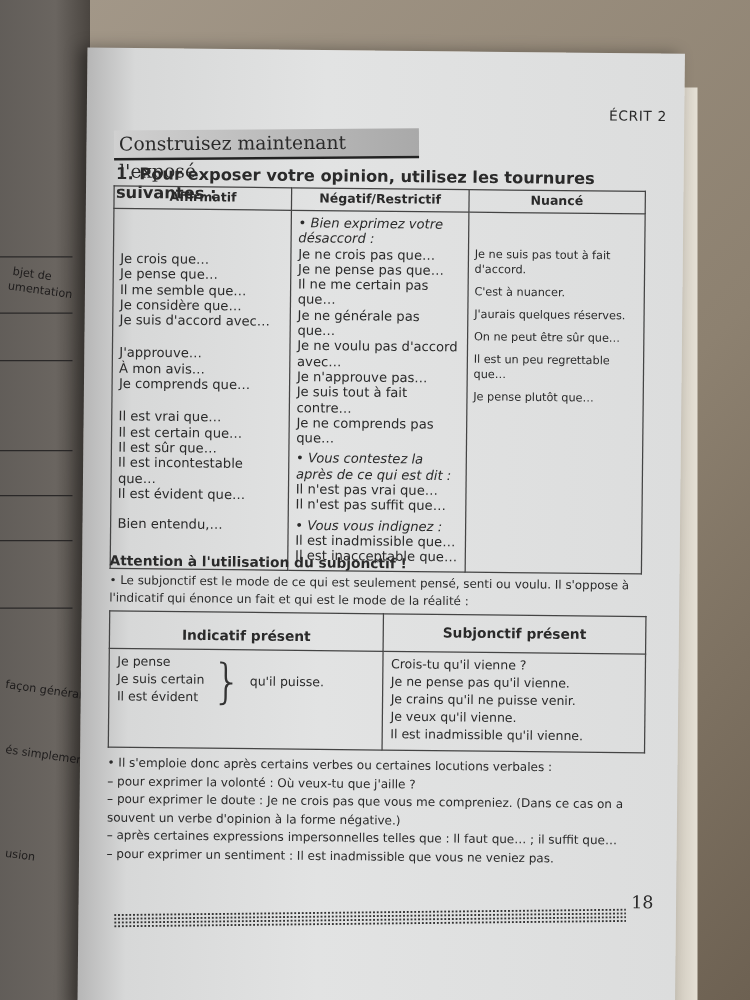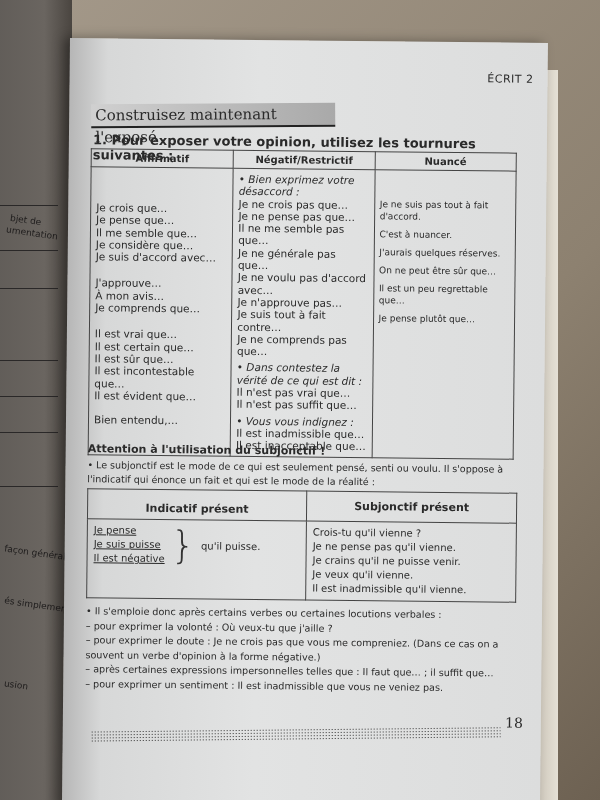--- a/index.html
+++ b/index.html
@@ -7,21 +7,21 @@
     background:#8a7a68;font-family:"DejaVu Sans",sans-serif;color:#2a2a2a;}
   .table-surface{position:absolute;inset:0;background:linear-gradient(135deg,#a4998a 0%,#8d8170 60%,#6d6152 100%);}
   .left-page{position:absolute;left:-20px;top:0;width:92px;height:800px;
     background:linear-gradient(90deg,#5e5a56 0%,#6a6560 70%,#4a4540 100%);transform:skewY(0deg);}
   .left-page .lp-line{position:absolute;left:0;width:78px;height:1px;background:#2a2828;}
   .left-page .lp-text{position:absolute;font-size:9px;color:#1e1c1c;white-space:nowrap;transform:rotate(8deg);}
   .page{position:absolute;left:70px;top:38px;width:478px;height:770px;
     background:linear-gradient(90deg,#b6b6b6 0%,#d7d8d8 8%,#e2e3e3 40%,#dcdddd 100%);
     transform:rotate(0.6deg);transform-origin:top left;box-shadow:-6px 0 12px rgba(0,0,0,.35);}
   .page-edge{position:absolute;left:540px;top:70px;width:18px;height:730px;background:linear-gradient(90deg,#cfc9bd,#e5e0d5);}
-  .header-right{position:absolute;right:14px;top:30px;font-size:11px;letter-spacing:.5px;}
+  .header-right{position:absolute;right:14px;top:44px;font-size:11px;letter-spacing:.5px;}
   .section-title{position:absolute;left:22px;top:64px;width:240px;height:22px;
     background:linear-gradient(90deg,#d0d0d0,#a9a9a9);border-bottom:2px solid #222;
     font-family:"DejaVu Serif",serif;font-size:15px;line-height:22px;padding-left:4px;transform:rotate(-1deg);}
   .q-title{position:absolute;left:24px;top:94px;font-weight:bold;font-size:13px;}
   table{border-collapse:collapse;}
   .opinion-table{position:absolute;left:22px;top:110px;width:426px;font-size:10.5px;}
   .opinion-table th{border:1px solid #444;font-size:10px;padding:3px 2px;font-weight:bold;}
   .opinion-table td{border-left:1px solid #444;border-right:1px solid #444;vertical-align:top;padding:4px 5px;}
   .opinion-table tr.body td{border-bottom:1px solid #444;}
   .col-a{width:140px;} .col-b{width:138px;} .col-c{width:140px;}
@@ -29,21 +29,21 @@
   .gap{display:block;height:10px;}
   .ital{font-style:italic;}
   .nuance .line{font-size:9px;line-height:12px;}
   .nuance .gap{height:6px;}
   .attention{position:absolute;left:22px;top:404px;font-weight:bold;font-size:11px;}
   .para{position:absolute;left:22px;font-size:9.5px;line-height:14px;width:430px;}
   .mood-table{position:absolute;left:22px;top:450px;width:430px;font-size:10px;}
   .mood-table th{border:1px solid #444;padding:4px;font-size:11px;}
   .mood-table td{border:1px solid #444;vertical-align:top;padding:4px 6px;}
   .brace-wrap{display:flex;align-items:center;}
-  .brace-list .line{line-height:14px;text-decoration:underline;}
+  .brace-list .line{line-height:14px;}
   .brace{font-size:38px;line-height:38px;margin:0 6px;font-weight:100;color:#333;}
   .usage{position:absolute;left:22px;top:566px;font-size:9.6px;line-height:14.5px;width:440px;}
   .footer-bar{position:absolute;left:28px;top:688px;width:410px;height:12px;
     background-image:radial-gradient(#333 0.8px,transparent 1px);background-size:3px 3px;transform:rotate(-1.2deg);}
   .page-number{position:absolute;right:18px;top:672px;font-family:"DejaVu Serif",serif;font-size:14px;}
 </style>
 </head>
 <body>
 
 <div class="table-surface"></div>
@@ -95,28 +95,28 @@
         <span class="line">Il est sûr que…</span>
         <span class="line">Il est incontestable que…</span>
         <span class="line">Il est évident que…</span>
         <span class="gap" style="height:12px"></span>
         <span class="line">Bien entendu,…</span>
       </td>
       <td>
         <span class="line ital">• Bien exprimez votre désaccord :</span>
         <span class="line">Je ne crois pas que…</span>
         <span class="line">Je ne pense pas que…</span>
-        <span class="line">Il ne me semble pas que…</span>
+        <span class="line">Il ne me certain pas que…</span>
         <span class="line">Je ne générale pas que…</span>
         <span class="line">Je ne voulu pas d'accord avec…</span>
         <span class="line">Je n'approuve pas…</span>
         <span class="line">Je suis tout à fait contre…</span>
         <span class="line">Je ne comprends pas que…</span>
         <span class="gap" style="height:4px"></span>
-        <span class="line ital">• Dans contestez la vérité de ce qui est dit :</span>
+        <span class="line ital">• Vous contestez la après de ce qui est dit :</span>
         <span class="line">Il n'est pas vrai que…</span>
         <span class="line">Il n'est pas suffit que…</span>
         <span class="gap" style="height:4px"></span>
         <span class="line ital">• Vous vous indignez :</span>
         <span class="line">Il est inadmissible que…</span>
         <span class="line">Il est inacceptable que…</span>
       </td>
       <td class="nuance">
         <span class="gap" style="height:24px"></span>
         <span class="line">Je ne suis pas tout à fait d'accord.</span>
@@ -142,22 +142,22 @@
     <tbody>
         <tr>
       <th style="width:210px;padding-top:12px">Indicatif présent</th>
       <th>Subjonctif présent</th>
     </tr>
     <tr>
       <td>
         <div class="brace-wrap">
           <div class="brace-list">
             <span class="line">Je pense</span>
-            <span class="line">Je suis puisse</span>
-            <span class="line">Il est négative</span>
+            <span class="line">Je suis certain</span>
+            <span class="line">Il est évident</span>
           </div>
           <span class="brace">}</span>
           <span>qu'il puisse.</span>
         </div>
       </td>
       <td>
         <span class="line" style="line-height:14px">Crois-tu qu'il vienne ?</span>
         <span class="line" style="line-height:14px">Je ne pense pas qu'il vienne.</span>
         <span class="line" style="line-height:14px">Je crains qu'il ne puisse venir.</span>
         <span class="line" style="line-height:14px">Je veux qu'il vienne.</span>

